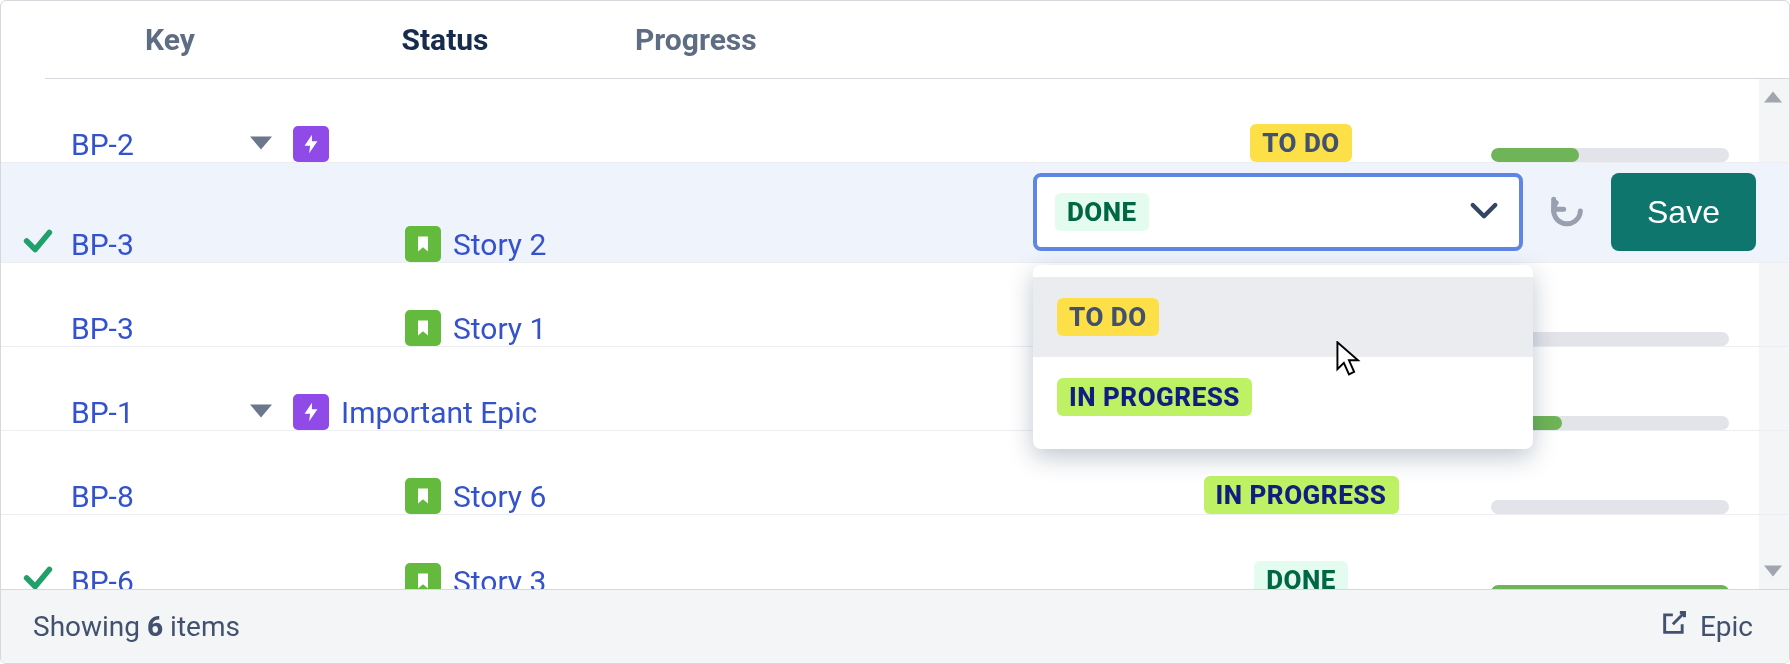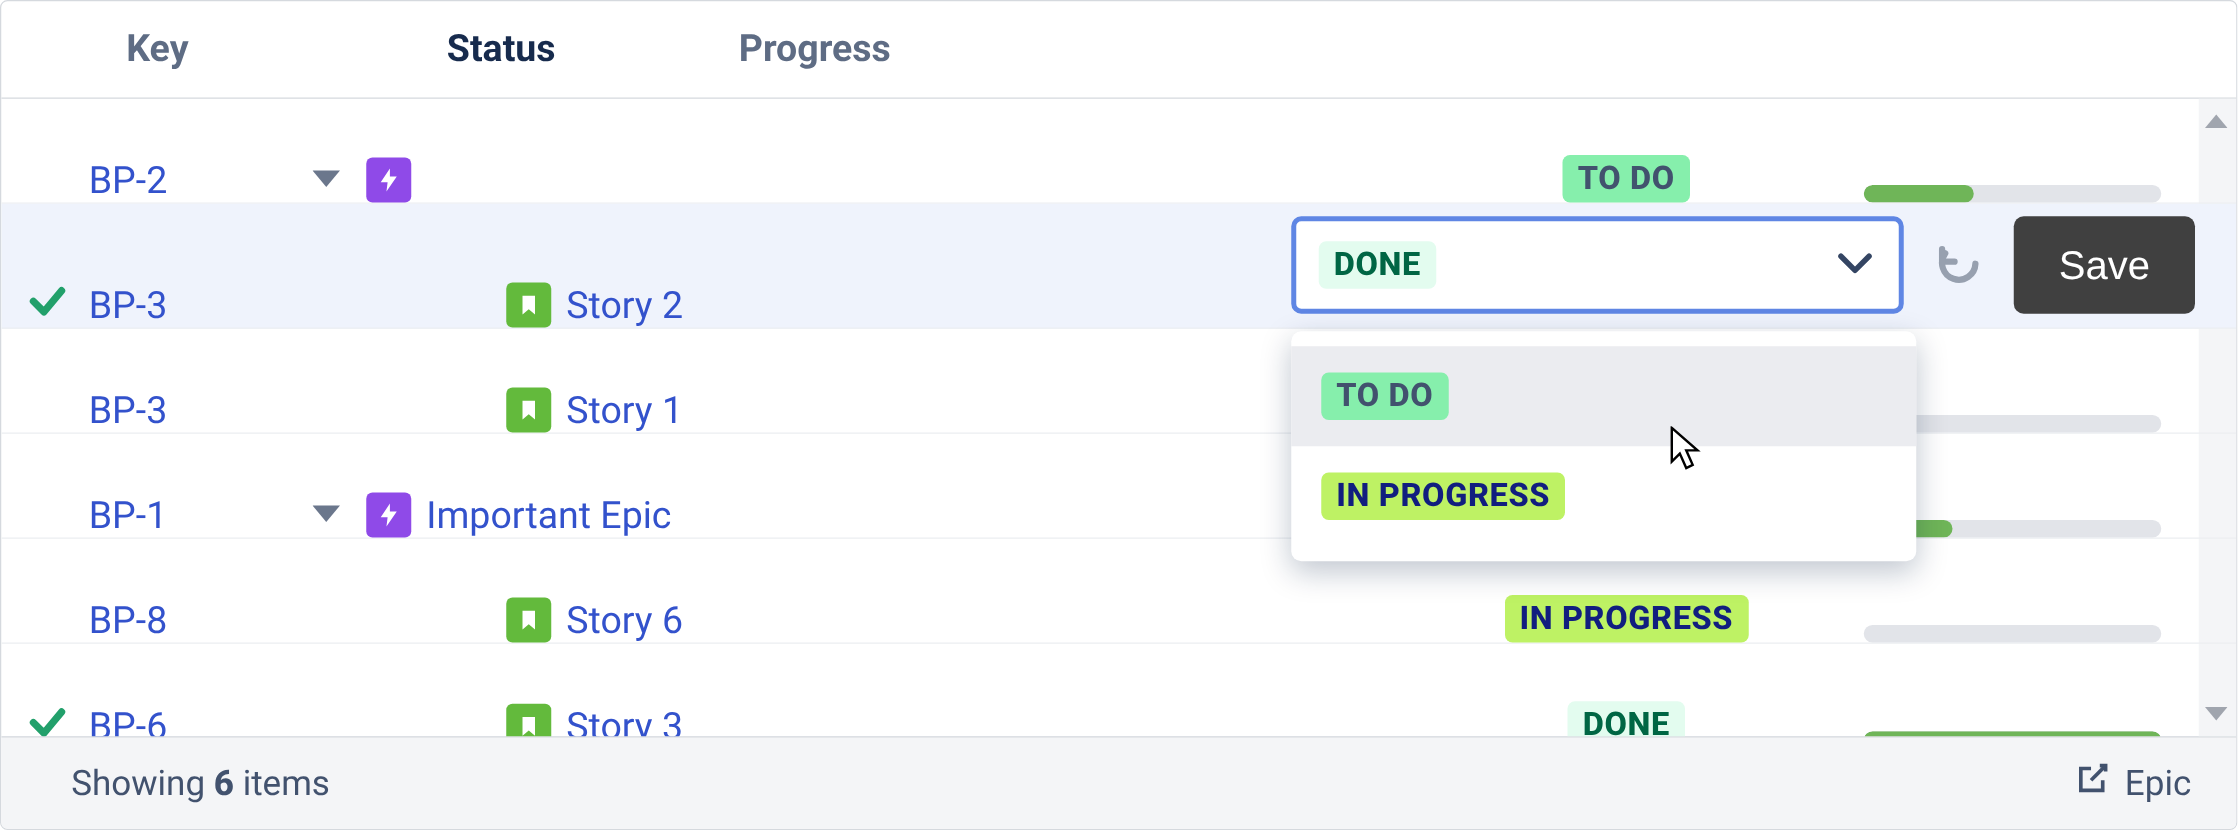--- a/index.html
+++ b/index.html
@@ -1,18 +1,18 @@
 <!DOCTYPE html>
 <html><head>
 <meta charset="utf-8">
 <style>
   * { box-sizing: border-box; margin: 0; padding: 0; }
   html, body { width: 1790px; height: 664px; font-family: -apple-system, BlinkMacSystemFont, "Segoe UI", Roboto, sans-serif; background: #fff; }
   .panel { width: 1790px; height: 664px; border: 1px solid #d5d9de; border-radius: 6px; overflow: hidden; position: relative; display: flex; flex-direction: column; }
-  .thead { display: flex; align-items: center; height: 78px; border-bottom: 1px solid #d5d9de; padding-left: 20px; }
+  .thead { display: flex; align-items: center; height: 78px; border-bottom: 1px solid #d5d9de; padding-left: 20px; margin-left: 44px; }
   .th { color: #5e6c84; font-weight: 700; font-size: 30px; }
   .th.key { width: 220px; padding-left: 80px; }
   .th.summary { width: 900px; padding-left: 30px; }
   .th.status { width: 320px; text-align: center; color: #172b4d; }
   .th.progress { flex: 1; text-align: left; padding-left: 30px; }
   .tbody { flex: 1; overflow: hidden; position: relative; }
   .row { display: flex; align-items: flex-end; height: 84px; border-bottom: 1px solid #eceef1; padding-left: 20px; position: relative; }
   .row.editing { background: #eff3fc; height: 100px; border-bottom: 1px solid #eceef1; }
   .row.last { border-bottom: none; }
   .cell.check { width: 50px; display: flex; align-items: center; }
@@ -21,40 +21,40 @@
   .cell.summary { width: 900px; display: flex; align-items: center; gap: 12px; }
   .caret { width: 40px; display: flex; justify-content: center; }
   .caret svg { fill: #6b778c; }
   .indent { width: 100px; }
   .type-icon { width: 36px; height: 36px; border-radius: 5px; display: inline-flex; align-items: center; justify-content: center; color: #fff; flex-shrink:0; }
   .type-epic { background: #8f4ae8; }
   .type-story { background: #63ba3c; }
   .summary-link { color: #3352cc; font-size: 30px; font-weight: 400; text-decoration: none; }
   .cell.status { width: 320px; display: flex; justify-content: center; }
   .lozenge { display: inline-block; font-weight: 800; font-size: 26px; padding: 4px 12px; border-radius: 6px; letter-spacing: 0.5px; }
-  .lozenge.todo { background: #86efac; color: #42526e; }
+  .lozenge.todo { background: #fde047; color: #42526e; }
   .lozenge.done { background: #e3fcef; color: #006644; }
   .lozenge.inprogress { background: #bef264; color: #111e7f; }
   .cell.progress { flex: 1; display: flex; align-items: center; padding-right: 60px; padding-left: 30px; }
   .pbar { width: 100%; height: 14px; background: #e2e4e9; border-radius: 7px; overflow: hidden; }
   .pfill { height: 100%; background: #6fb558; border-radius: 7px; }
   .check-icon { color: #22a06b; }
   
   .edit-wrap { position: absolute; left: 1032px; top: 10px; display: flex; align-items: center; gap: 16px; }
   .status-select { width: 490px; height: 78px; border: 4px solid #5f86e4; border-radius: 8px; background: #fff; display: flex; align-items: center; justify-content: space-between; padding: 0 20px 0 18px; cursor: pointer; }
   .status-select .lozenge { font-size: 26px; }
   .revert-btn { width: 56px; height: 56px; display: flex; align-items: center; justify-content: center; background: transparent; border: none; cursor: pointer; }
-  .save-btn { height: 78px; padding: 0 36px; background: #404040; color: #fff; border: none; border-radius: 8px; font-size: 32px; font-weight: 500; cursor: pointer; }
+  .save-btn { height: 78px; padding: 0 36px; background: #0f766e; color: #fff; border: none; border-radius: 8px; font-size: 32px; font-weight: 500; cursor: pointer; }
   
   .dropdown { position: absolute; left: 1032px; top: 264px; width: 500px; background: #fff; border-radius: 8px; box-shadow: 0 8px 24px rgba(9,30,66,0.25); padding: 12px 0; z-index: 10; }
   .dd-item { height: 80px; display: flex; align-items: center; padding: 0 24px; cursor: pointer; }
   .dd-item.hover { background: #ebecf0; }
   .cursor-pointer { position: absolute; left: 1334px; top: 340px; z-index: 20; pointer-events:none; }
   
-  .footer { height: 74px; background: #f4f5f7; border-top: 1px solid #d5d9de; display: flex; align-items: center; justify-content: space-between; padding: 0 36px 0 56px; }
+  .footer { height: 74px; background: #f4f5f7; border-top: 1px solid #d5d9de; display: flex; align-items: center; justify-content: space-between; padding: 0 36px 0 32px; }
   .footer-left { color: #42526e; font-size: 28px; }
   .footer-left b { color: #42526e; font-weight: 800; }
   .open-link { display: flex; align-items: center; gap: 12px; color: #42526e; font-size: 28px; text-decoration: none; }
   
   .scroll-up, .scroll-down { position: absolute; right: 2px; width: 28px; height: 28px; display:flex; align-items:center; justify-content:center; }
   .scroll-up { top: 82px; }
   .scroll-down { top: 556px; }
   .scroll-up svg, .scroll-down svg { fill: #a0a5ae; }
   .scroll-track { position: absolute; right: 0; top: 78px; bottom: 74px; width: 30px; background: #f4f5f7; }
 </style>

